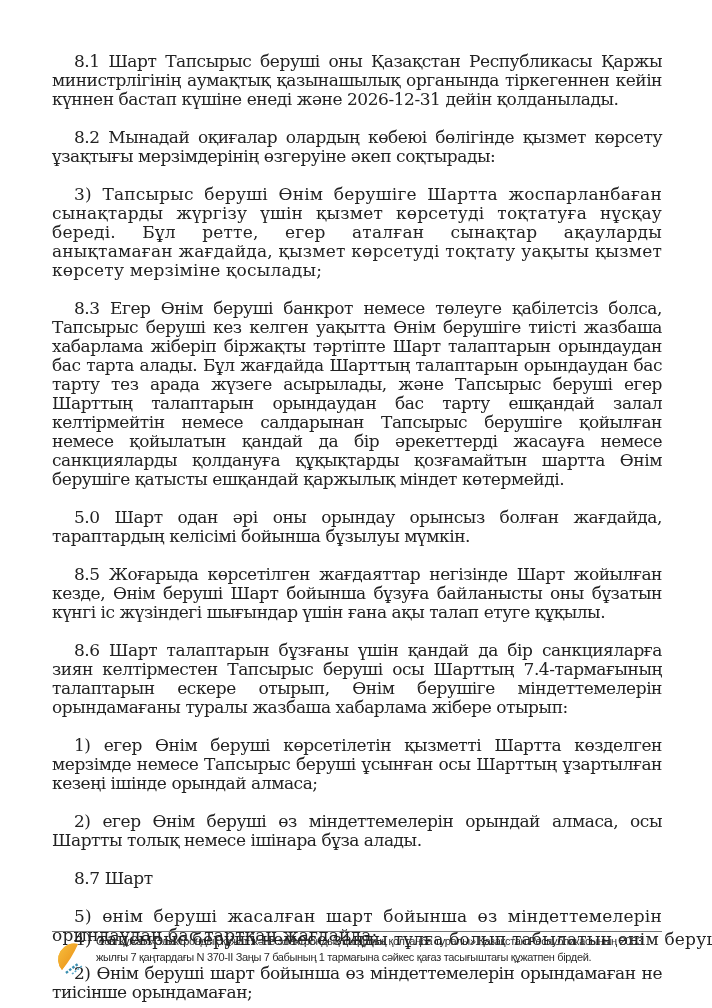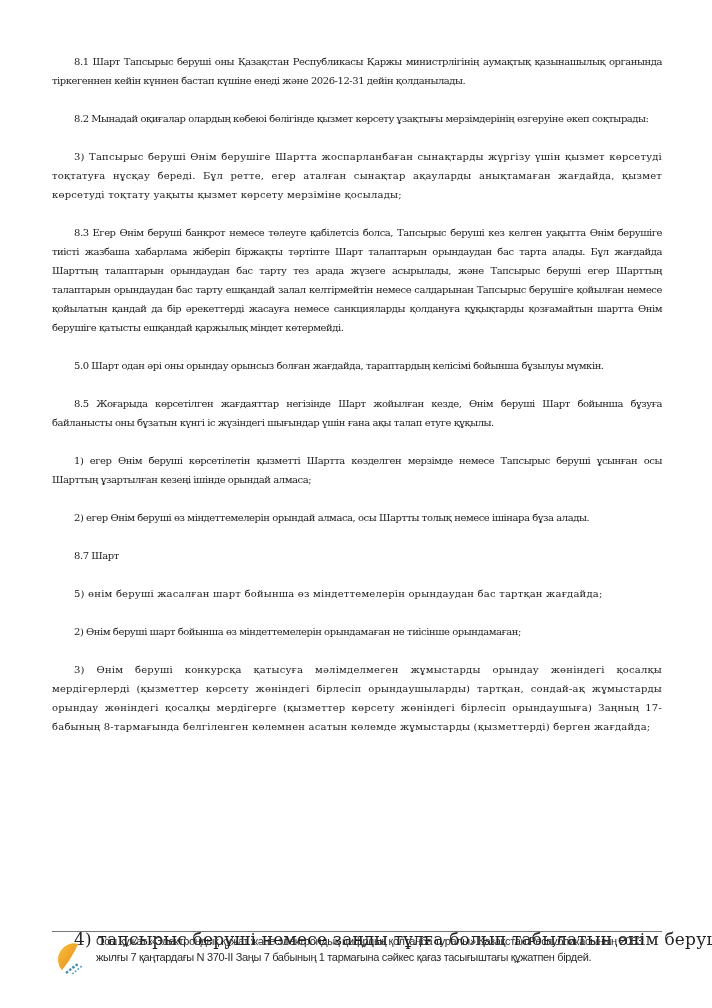--- a/index.html
+++ b/index.html
@@ -3,21 +3,21 @@
 <meta charset="utf-8">
 <style>
   html, body { margin: 0; padding: 0; }
   body {
     width: 712px; height: 1008px; background: #ffffff; position: relative; overflow: hidden;
     font-family: "DejaVu Serif", "Liberation Serif", serif;
     color: #222;
   }
   .page { position: absolute; left: 52px; top: 52px; width: 610px; }
   .para {
-    font-size: 10px; line-height: 19px; text-align: justify; margin: 0 0 19px 0;
+    font-size: 17px; line-height: 19px; text-align: justify; margin: 0 0 19px 0;
     text-indent: 22px; letter-spacing: -0.45px; word-spacing: 0px;
   }
   .para.wide { letter-spacing: 0.2px; }
   .para.gap-extra { }
   .footer-rule { position: absolute; left: 52px; top: 931px; width: 610px; height: 0; border-top: 1px solid #777; }
   .overflow-line {
     position: absolute; left: 52px; top: 930px; width: 610px;
     font-size: 17px; line-height: 19px; text-indent: 22px; text-align: justify;
     text-align-last: justify; letter-spacing: 0.2px; white-space: nowrap; color: #222;
   }
@@ -35,20 +35,21 @@
 </head>
 <body>
 
 <div class="page">
   <p class="para">8.1 Шарт Тапсырыс беруші оны Қазақстан Республикасы Қаржы министрлігінің аумақтық қазынашылық органында тіркегеннен кейін күннен бастап күшіне енеді және 2026-12-31 дейін қолданылады.</p>
   <p class="para">8.2 Мынадай оқиғалар олардың көбеюі бөлігінде қызмет көрсету ұзақтығы мерзімдерінің өзгеруіне әкеп соқтырады:</p>
   <p class="para wide">3) Тапсырыс беруші Өнім берушіге Шартта жоспарланбаған сынақтарды жүргізу үшін қызмет көрсетуді тоқтатуға нұсқау береді. Бұл ретте, егер аталған сынақтар ақауларды анықтамаған жағдайда, қызмет көрсетуді тоқтату уақыты қызмет көрсету мерзіміне қосылады;</p>
   <p class="para gap-extra">8.3 Егер Өнім беруші банкрот немесе төлеуге қабілетсіз болса, Тапсырыс беруші кез келген уақытта Өнім берушіге тиісті жазбаша хабарлама жіберіп біржақты тәртіпте Шарт талаптарын орындаудан бас тарта алады. Бұл жағдайда Шарттың талаптарын орындаудан бас тарту тез арада жүзеге асырылады, және Тапсырыс беруші егер Шарттың талаптарын орындаудан бас тарту ешқандай залал келтірмейтін немесе салдарынан Тапсырыс берушіге қойылған немесе қойылатын қандай да бір әрекеттерді жасауға немесе санкцияларды қолдануға құқықтарды қозғамайтын шартта Өнім берушіге қатысты ешқандай қаржылық міндет көтермейді.</p>
   <p class="para">5.0 Шарт одан әрі оны орындау орынсыз болған жағдайда, тараптардың келісімі бойынша бұзылуы мүмкін.</p>
   <p class="para">8.5 Жоғарыда көрсетілген жағдаяттар негізінде Шарт жойылған кезде, Өнім беруші Шарт бойынша бұзуға байланысты оны бұзатын күнгі іс жүзіндегі шығындар үшін ғана ақы талап етуге құқылы.</p>
+  <p class="para">8.6 Шарт талаптарын бұзғаны үшін қандай да бір санкцияларға зиян келтірместен Тапсырыс беруші осы Шарттың 7.4-тармағының талаптарын ескере отырып, Өнім берушіге міндеттемелерін орындамағаны туралы жазбаша хабарлама жібере отырып:</p>
   <p class="para">1) егер Өнім беруші көрсетілетін қызметті Шартта көзделген мерзімде немесе Тапсырыс беруші ұсынған осы Шарттың ұзартылған кезеңі ішінде орындай алмаса;</p>
   <p class="para">2) егер Өнім беруші өз міндеттемелерін орындай алмаса, осы Шартты толық немесе ішінара бұза алады.</p>
   <p class="para">8.7 Шарт</p>
   <p class="para wide">5) өнім беруші жасалған шарт бойынша өз міндеттемелерін орындаудан бас тартқан жағдайда;</p>
   <p class="para">2) Өнім беруші шарт бойынша өз міндеттемелерін орындамаған не тиісінше орындамаған;</p>
   <p class="para wide">3) Өнім беруші конкурсқа қатысуға мәлімделмеген жұмыстарды орындау жөніндегі қосалқы мердігерлерді (қызметтер көрсету жөніндегі бірлесіп орындаушыларды) тартқан, сондай-ақ жұмыстарды орындау жөніндегі қосалқы мердігерге (қызметтер көрсету жөніндегі бірлесіп орындаушыға) Заңның 17-бабының 8-тармағында белгіленген көлемнен асатын көлемде жұмыстарды (қызметтерді) берген жағдайда;</p>
 </div>
 
 <div class="overflow-line">4) тапсырыс беруші немесе заңды тұлға болып табылатын өнім беруші таратылған не</div>
 <div class="footer-rule"></div>

